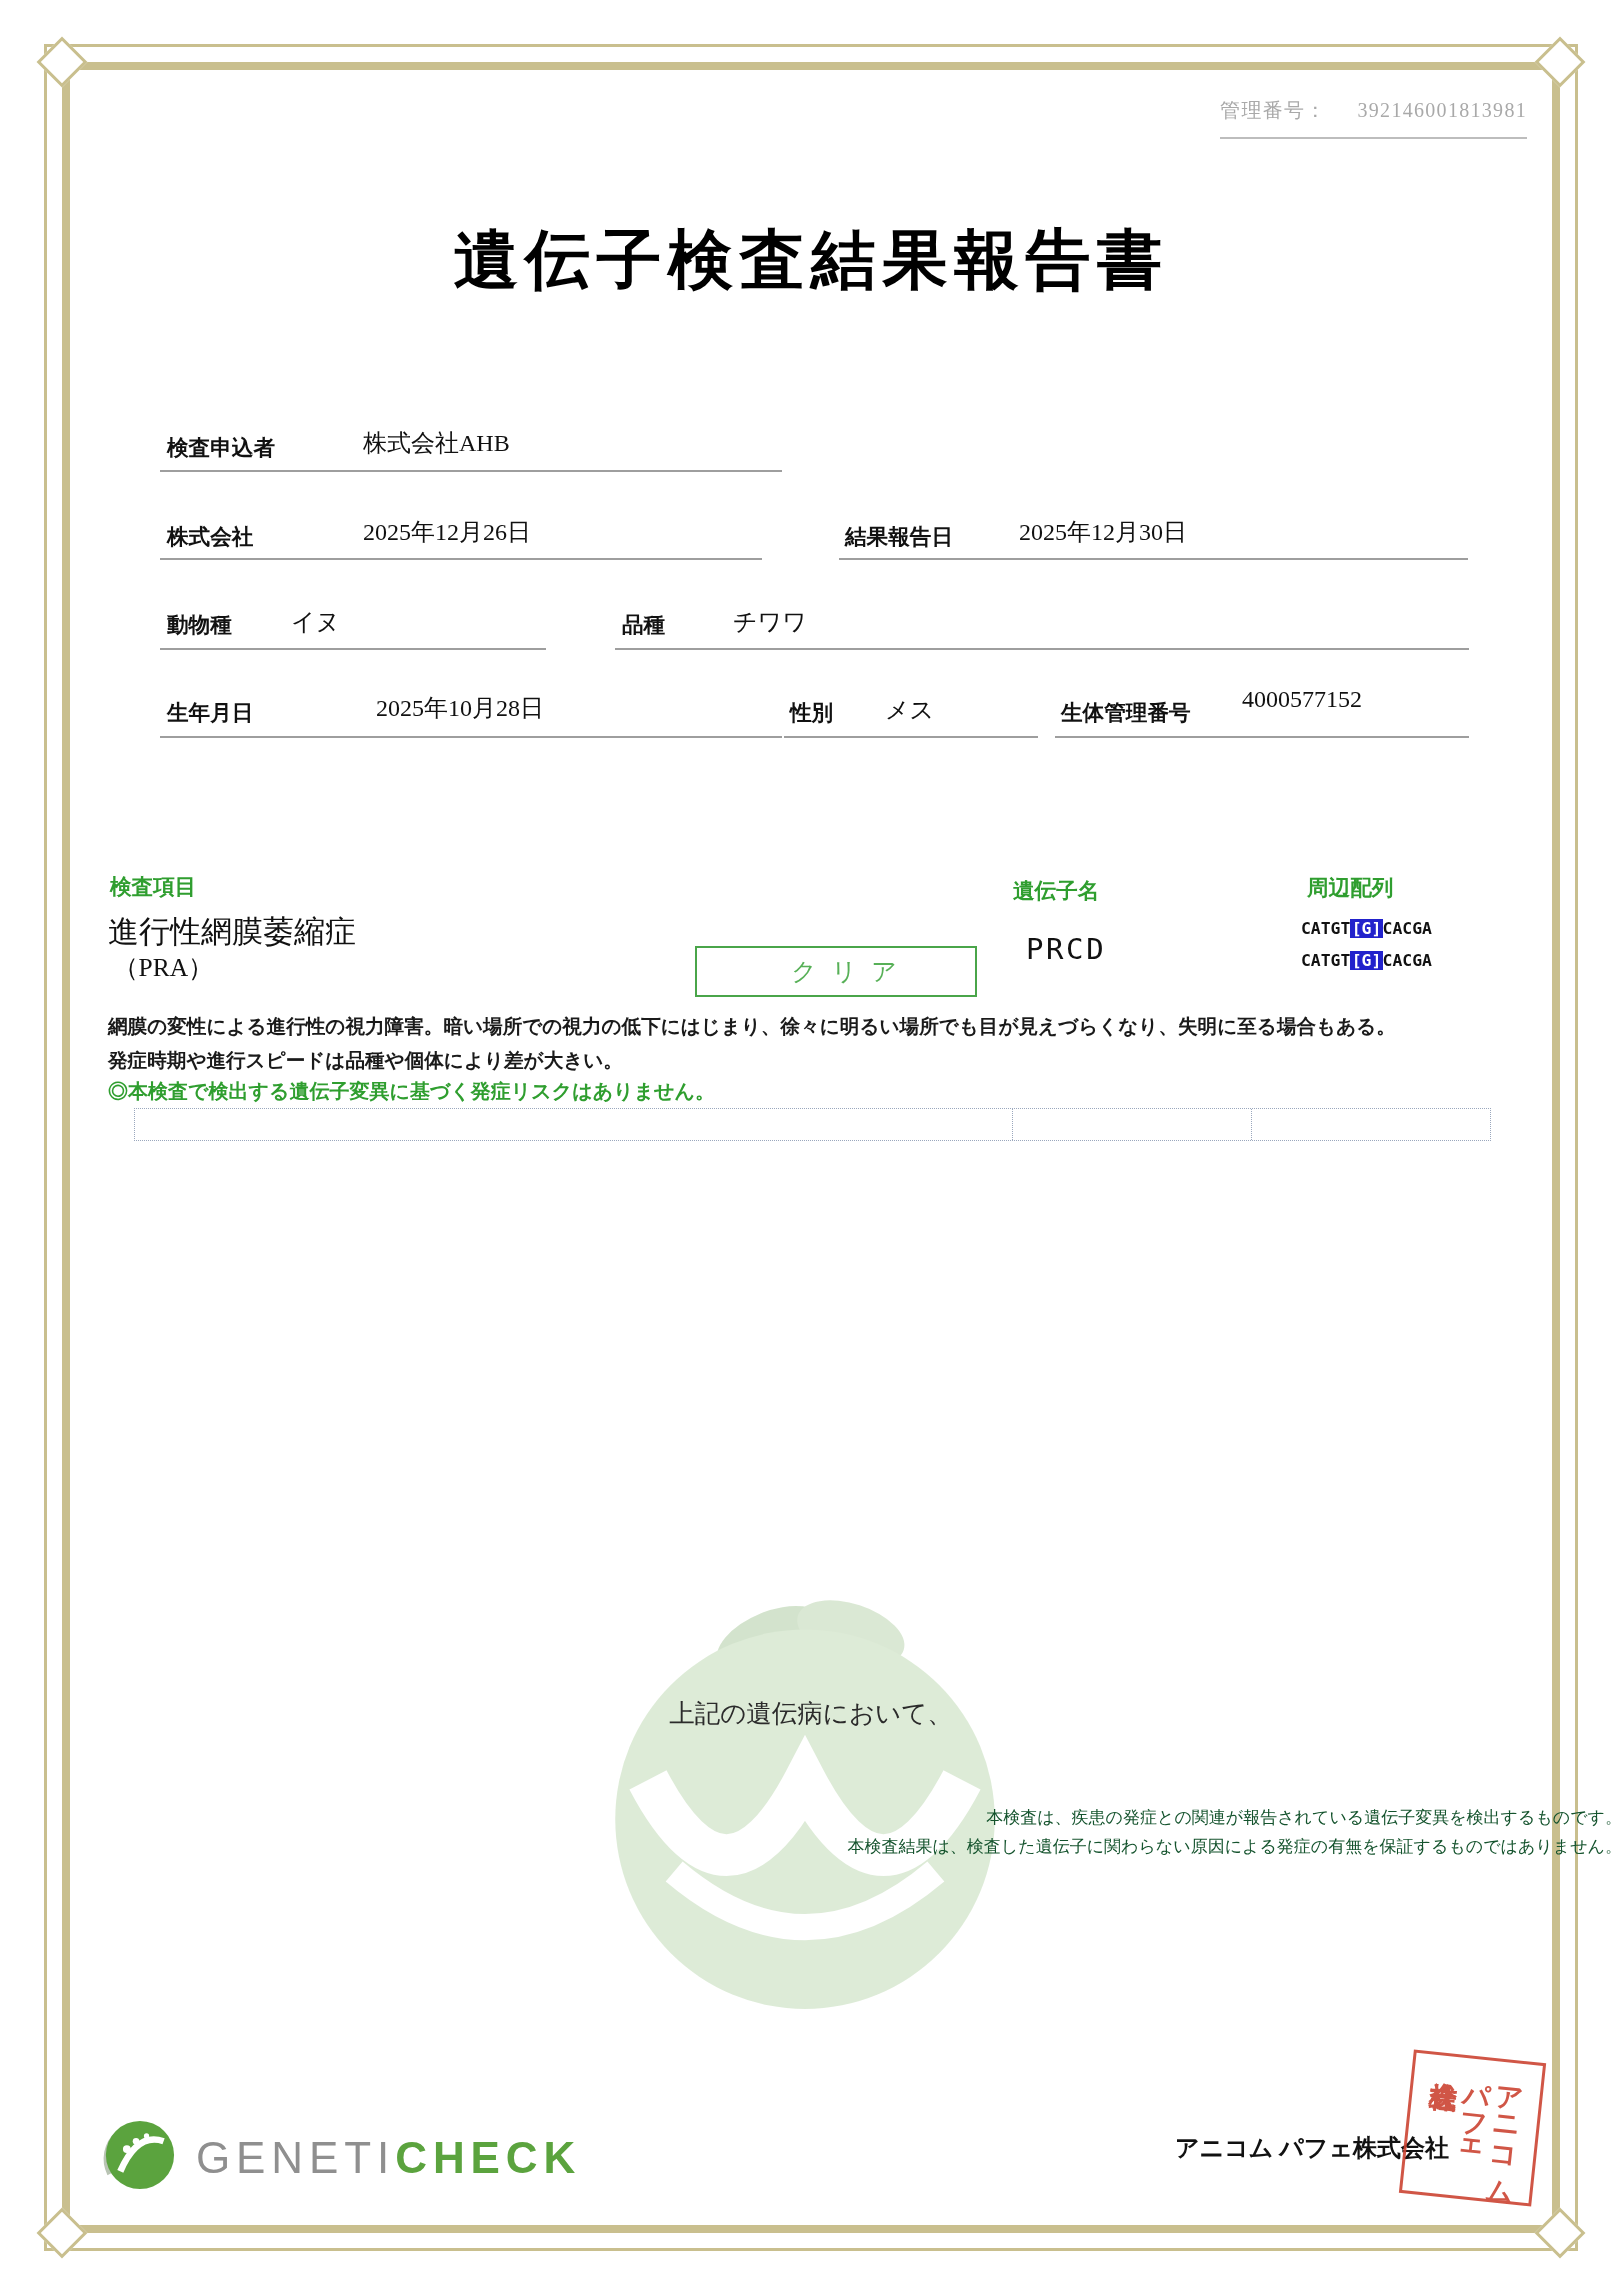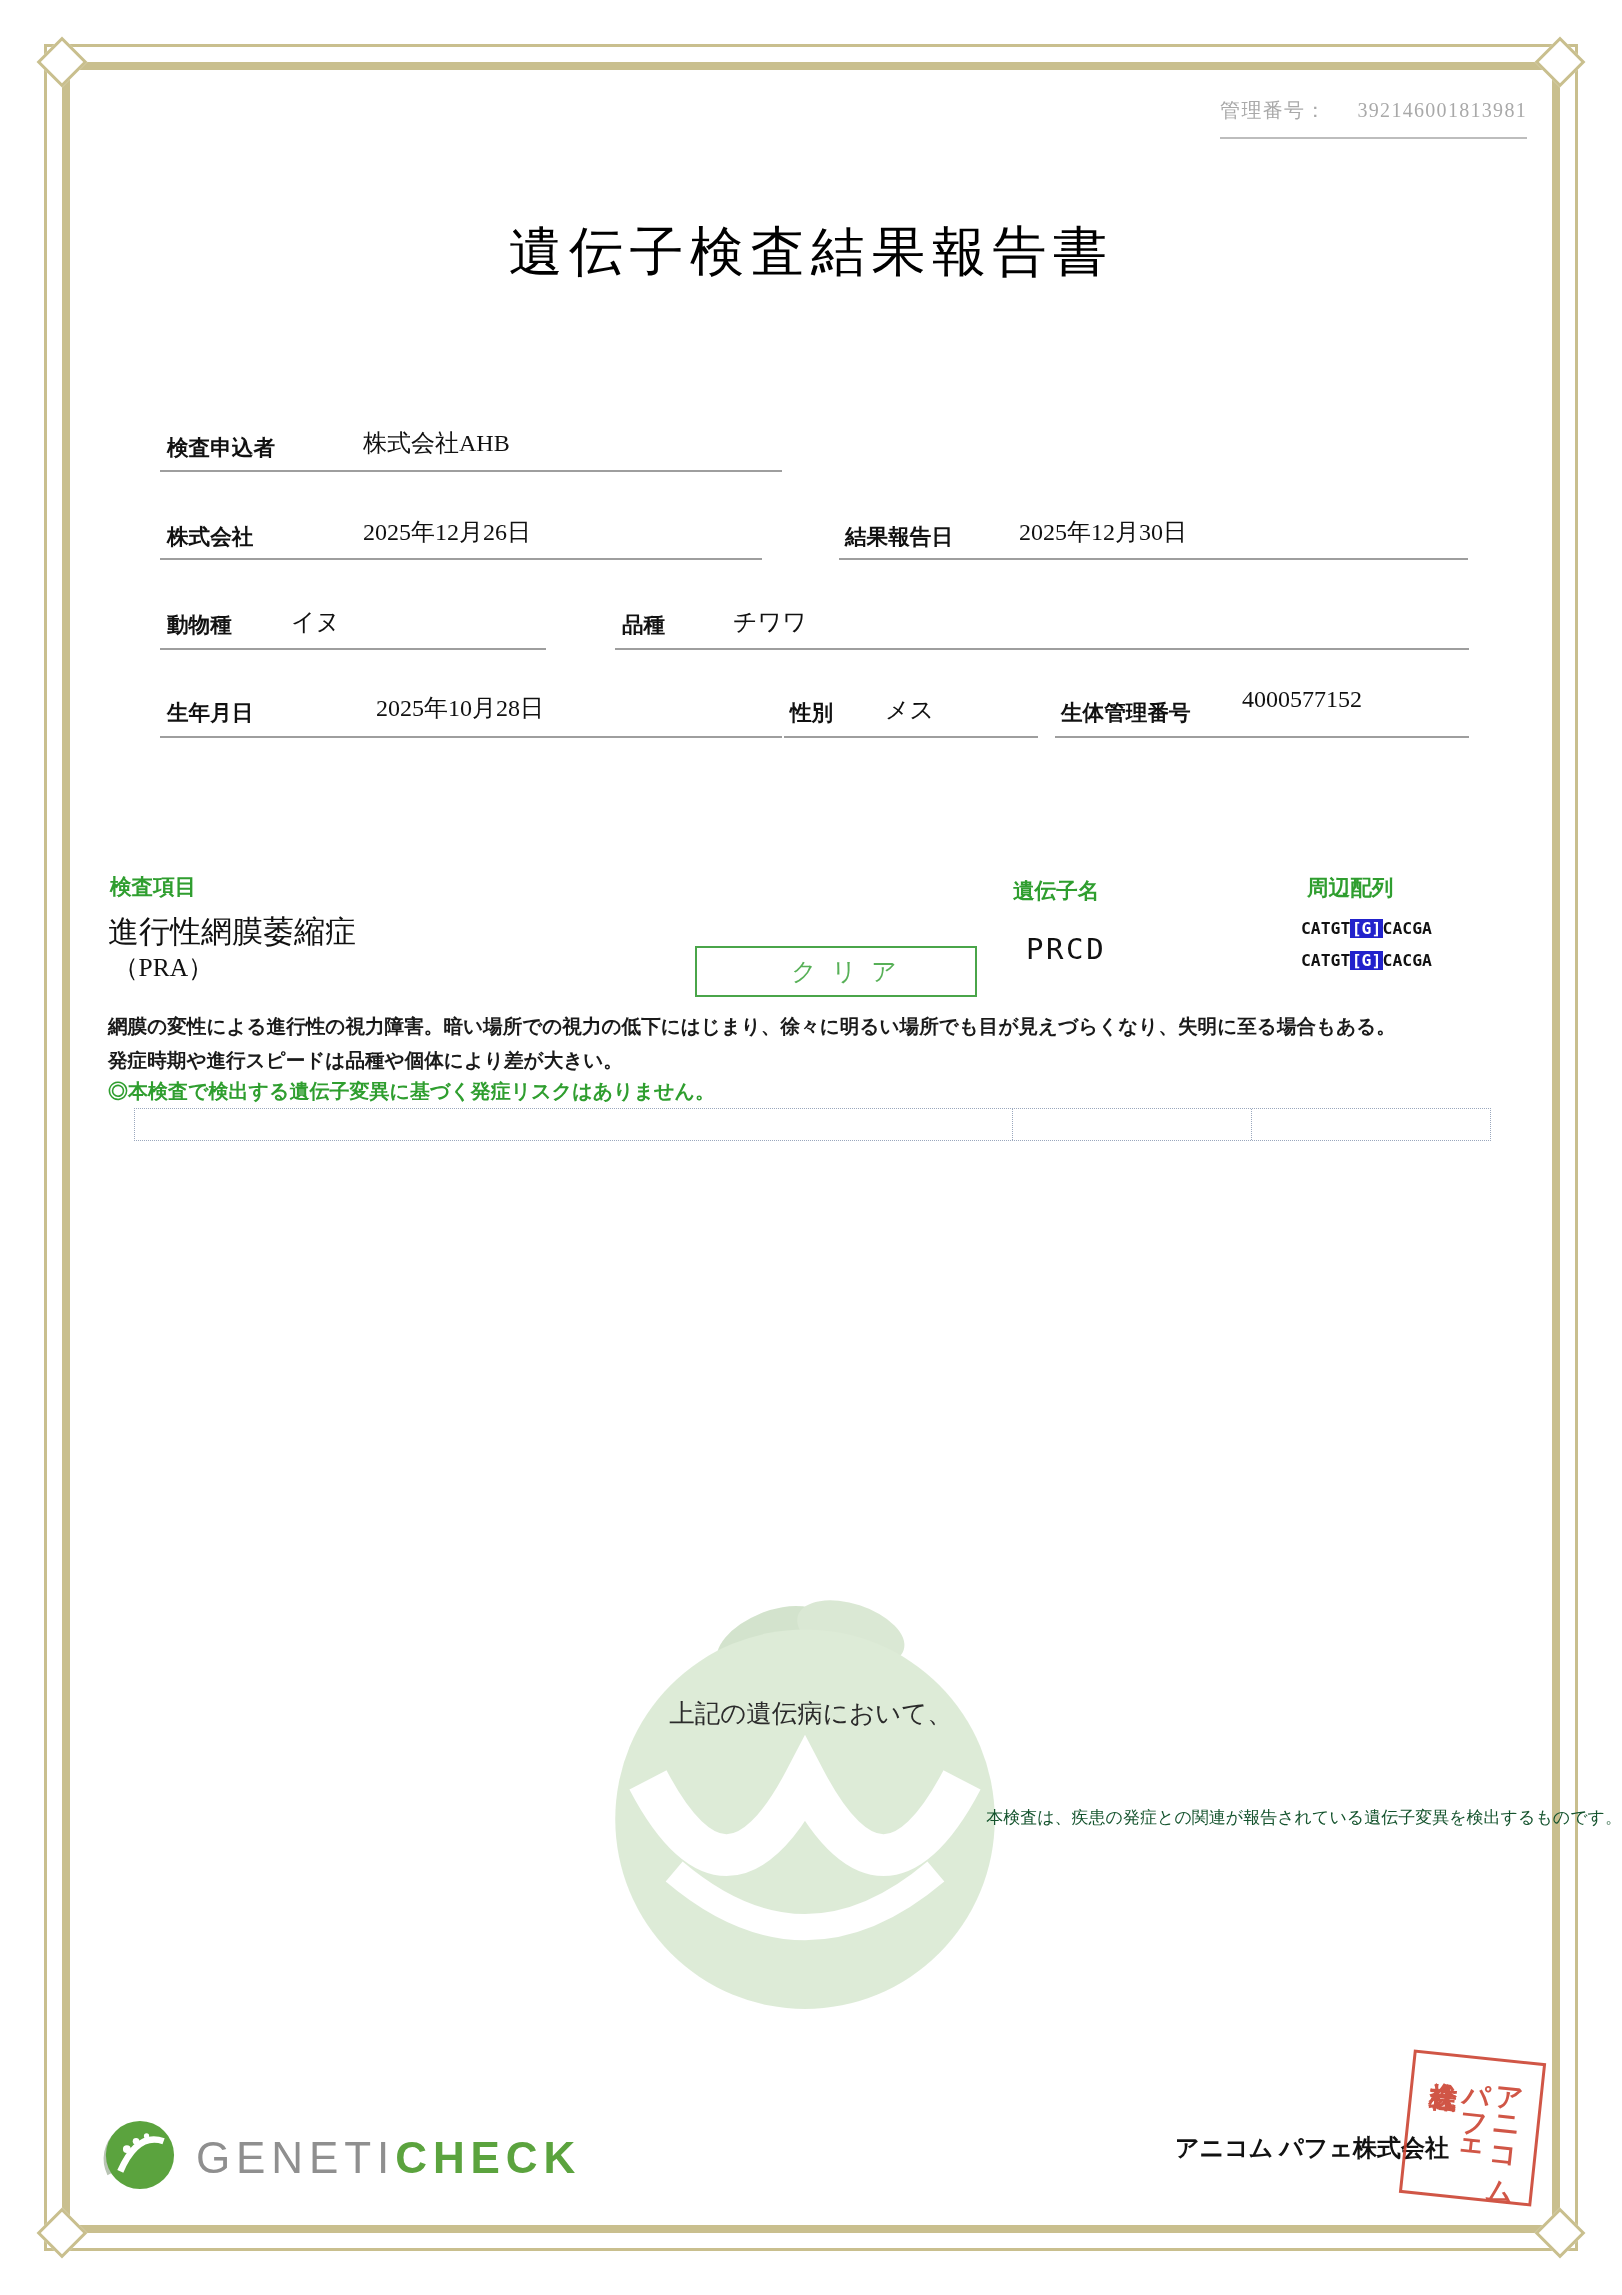--- a/index.html
+++ b/index.html
@@ -9,21 +9,21 @@
   .frame-outer{position:absolute;left:44px;top:44px;right:44px;bottom:44px;border:3.3px solid #c9bf8e;}
   .frame-inner{position:absolute;left:62px;top:62px;right:62px;bottom:62px;border:8.5px solid #c9bf8e;}
   .corner{position:absolute;width:30px;height:30px;border:3.9px solid #c9bf8e;background:#fff;transform:rotate(45deg);}
   .abs{position:absolute;}
   .u-line{position:absolute;height:0;border-bottom:2px solid #9e9e9e;}
   .label{font-weight:bold;font-size:21.6px;color:#111;}
   .value{font-size:24px;color:#111;}
   .green-label{font-weight:bold;font-size:21.6px;color:#2f9e2f;}
   .mgmt{color:#a9a9a9;font-size:20px;letter-spacing:1.3px;border-bottom:2.6px solid #bdbdbd;
         padding-bottom:13px;text-align:left;white-space:nowrap;}
-  .title{width:100%;text-align:center;font-size:54px;font-weight:normal;letter-spacing:6.5px;color:#000;}
+  .title{width:100%;text-align:center;font-size:65px;font-weight:bold;letter-spacing:6.5px;color:#000;}
   .clear-box{border:2px solid #4aa54a;display:flex;align-items:center;justify-content:center;padding-left:16px;}
   .clear-text{color:#57b057;font-size:25px;letter-spacing:14.4px;text-indent:14.4px;
               font-family:"Liberation Sans", sans-serif;}
   .gene-name{font-size:29px;letter-spacing:2.6px;font-family:"DejaVu Sans Mono", monospace;}
   .seq{font-family:"DejaVu Sans Mono", monospace;font-size:16.4px;font-weight:bold;white-space:nowrap;}
   .seq .allele{background:#2222cc;color:#fff;padding:0 1.3px;}
   .desc{font-size:19.6px;font-weight:bold;color:#1a1a1a;white-space:nowrap;}
   .risk-note{font-size:20px;font-weight:bold;color:#2f9e2f;white-space:nowrap;}
   .dotted-row{border:1.3px dotted #9aa7bd;}
   .dotted-div{position:absolute;top:0;bottom:0;border-left:1.3px dotted #9aa7bd;}
@@ -120,20 +120,21 @@
   <svg class="abs wm" style="left:576px;top:1564px;" width="458" height="458" viewBox="0 0 700 700">
     <ellipse cx="300" cy="120" rx="90" ry="48" fill="#a8c99c" transform="rotate(-22 300 120)"></ellipse>
     <ellipse cx="420" cy="105" rx="85" ry="44" fill="#b7d2aa" transform="rotate(18 420 105)"></ellipse>
     <circle cx="350" cy="390" r="290" fill="#bcd8b0"></circle>
     <path d="M110 330 Q 230 560 350 330 Q 470 560 590 330" stroke="#ffffff" stroke-width="64" fill="none"></path>
     <path d="M150 470 Q 350 640 550 470" stroke="#ffffff" stroke-width="40" fill="none"></path>
   </svg>
 
   <div class="abs summary-line z1" style="top:1696px;left:0;">上記の遺伝病において、</div>
   <div class="abs summary-note z1" style="top:1806px;left:0;">本検査は、疾患の発症との関連が報告されている遺伝子変異を検出するものです。</div>
+  <div class="abs summary-note z1" style="top:1835px;left:0;">本検査結果は、検査した遺伝子に関わらない原因による発症の有無を保証するものではありません。</div>
 
   <svg class="abs" style="left:98px;top:2115px;" width="80" height="80" viewBox="0 0 122 122">
     <path d="M18 90 A 52 52 0 0 1 30 28" stroke="#b9c4b4" stroke-width="8" fill="none"></path>
     <circle cx="64" cy="61" r="52" fill="#5ba33e"></circle>
     <path d="M34 86 Q 60 26 100 40" stroke="#ffffff" stroke-width="10" fill="none"></path>
     <circle cx="44" cy="52" r="6" fill="#ffffff"></circle>
     <circle cx="58" cy="40" r="5" fill="#ffffff"></circle>
     <circle cx="74" cy="32" r="4" fill="#ffffff"></circle>
   </svg>
   <div class="abs logo-text" style="left:196px;top:2133px;">

